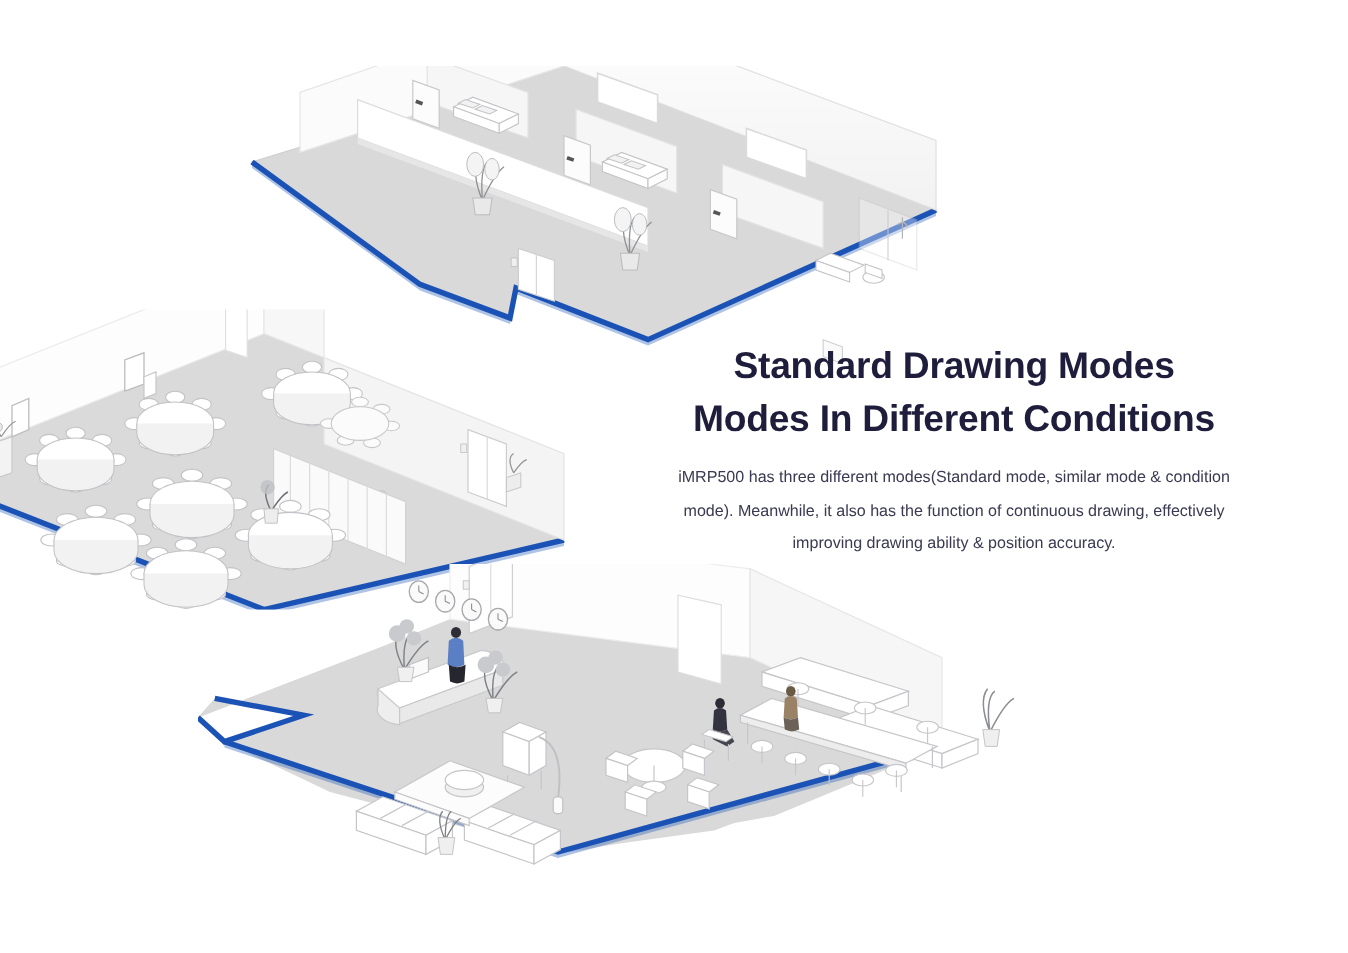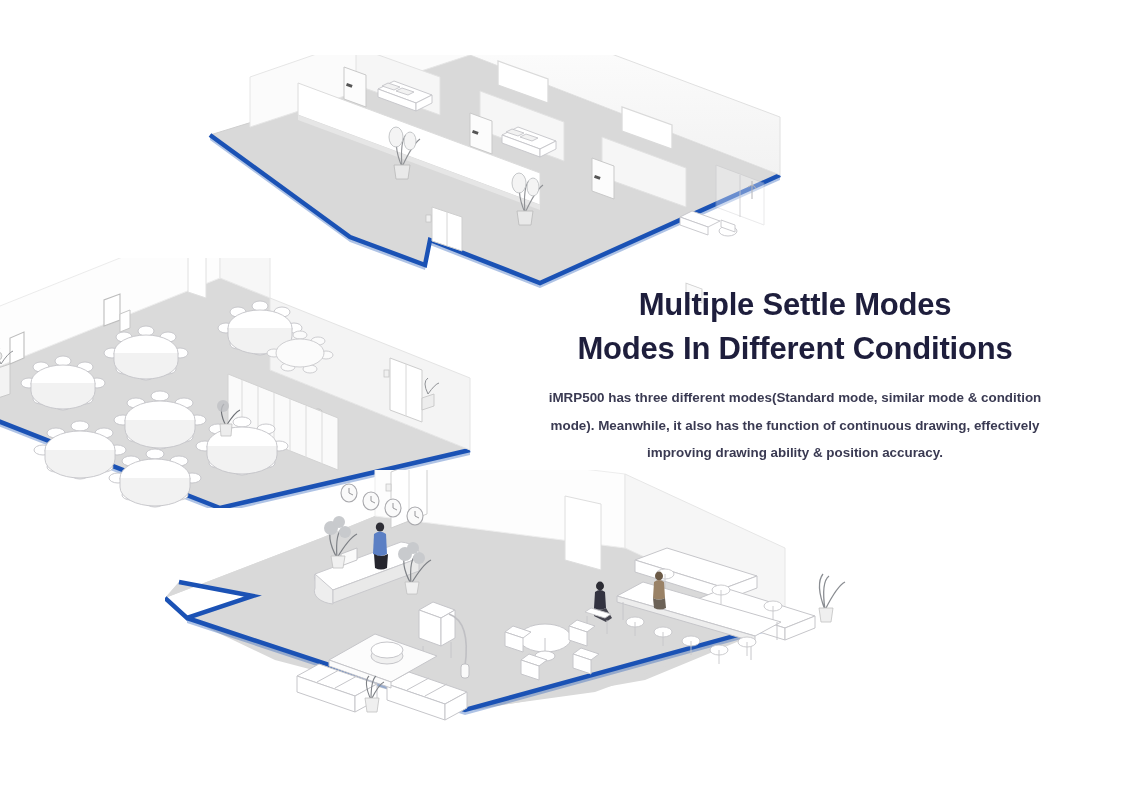--- a/index.html
+++ b/index.html
@@ -24,21 +24,21 @@
     font-weight:700;
     color:#1e1e3c;
     letter-spacing:-0.2px;
     line-height:1.42;
     white-space:nowrap;
   }
   #copy .body{
     font-size:13.4px;
     line-height:2.05;
     color:#3a3a52;
-    font-weight:700;
+    font-weight:400;
   }
 
   svg{display:block;}
 </style>
 </head>
 <body>
 
 <div id="stage">
 
   <div class="plan" style="left:180px;top:55px;width:620px;height:270px;">
@@ -531,18 +531,18 @@
         <polygon points="200,228 214,228 212,242 202,242" fill="#efefef" stroke="#c2c2c2" stroke-width="0.8"></polygon>
       </g>
       <g>
         <path d="M660,140 q-10,-26 -2,-36 M660,140 q12,-24 20,-28 M660,140 q-4,-28 4,-34" stroke="#8a8d92" stroke-width="1.3" fill="none"></path>
         <polygon points="654,138 668,138 666,152 656,152" fill="#efefef" stroke="#c2c2c2" stroke-width="0.8"></polygon>
       </g>
     </svg>
   </div>
 
   <div id="copy">
-    <div class="h">Multiple Settle Modes</div>
+    <div class="h">Standard Drawing Modes</div>
     <div class="h">Modes In Different Conditions</div>
     <p class="body">iMRP500 has three different modes(Standard mode, similar mode &amp; condition mode). Meanwhile, it also has the function of continuous drawing, effectively improving drawing ability &amp; position accuracy.</p>
   </div>
 
 </div>
 
 </body></html>

